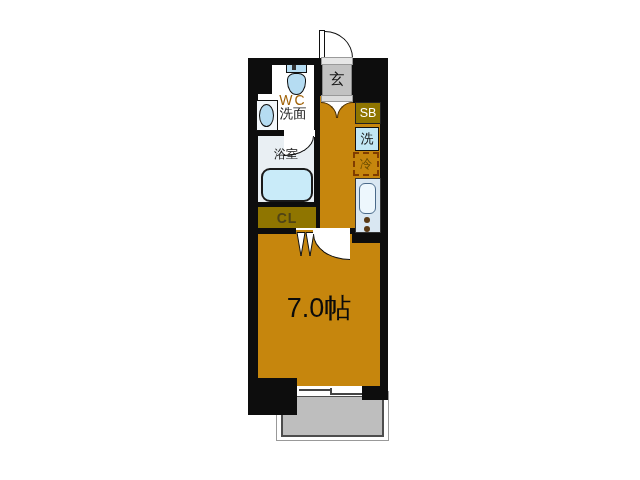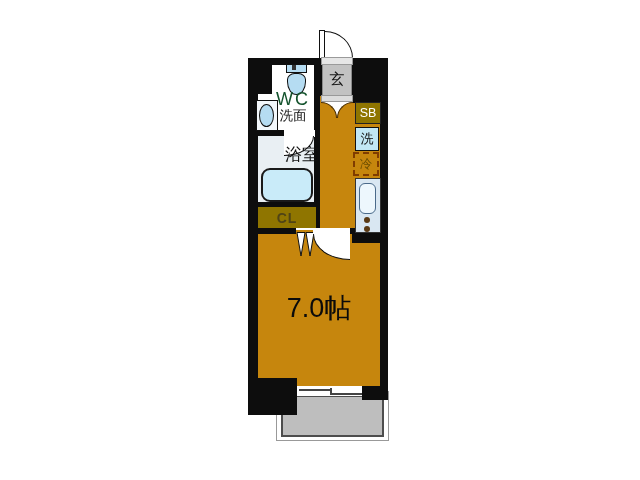--- a/index.html
+++ b/index.html
@@ -93,23 +93,23 @@
 
   <div style="left:297px;top:386px;width:65px;height:10px;background:#fff;z-index:4;"></div>
   <div style="left:299px;top:389px;width:33px;height:2px;background:#444;z-index:5;"></div>
   <div style="left:330px;top:393px;width:32px;height:2px;background:#444;z-index:5;"></div>
   <div style="left:330px;top:388px;width:2px;height:7px;background:#444;z-index:5;"></div>
 
   <div class="lbl" style="left:322px;top:63px;width:30px;height:33px;font-size:15px;">
     <span style="position:static;">玄</span>
   </div>
   <div class="lbl" style="left:268px;top:92px;width:50px;height:30px;flex-direction:column;line-height:1.05;">
-    <span style="position:static;font-size:18px;letter-spacing:2px;color:#14532d;">WC</span>
+    <span style="position:static;font-size:14px;letter-spacing:2px;color:#a16207;">WC</span>
     <span style="position:static;font-size:13.5px;color:#111;">洗面</span>
   </div>
-  <div class="lbl" style="left:274px;top:145px;width:56px;height:18px;font-size:17px;">
+  <div class="lbl" style="left:258px;top:145px;width:56px;height:18px;font-size:12px;">
     <span style="position:static;">浴室</span>
   </div>
   <div class="lbl" style="left:258px;top:274px;width:122px;height:70px;flex-direction:column;line-height:1.15;color:#0b0b0b;">
     <span style="position:static;font-size:27px;">7.0帖</span>
   </div>
 
 </div>
 
 </body></html>

